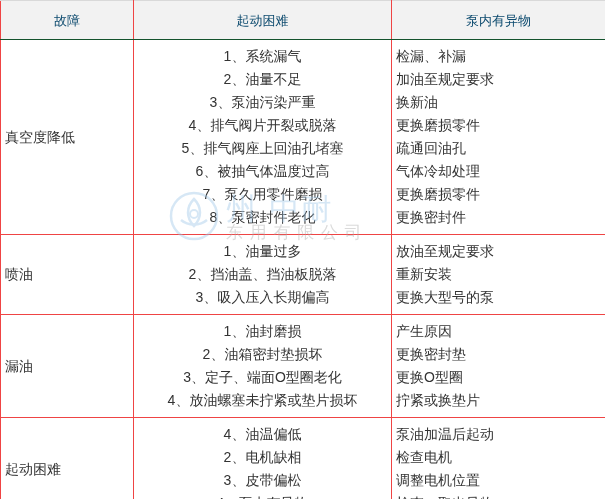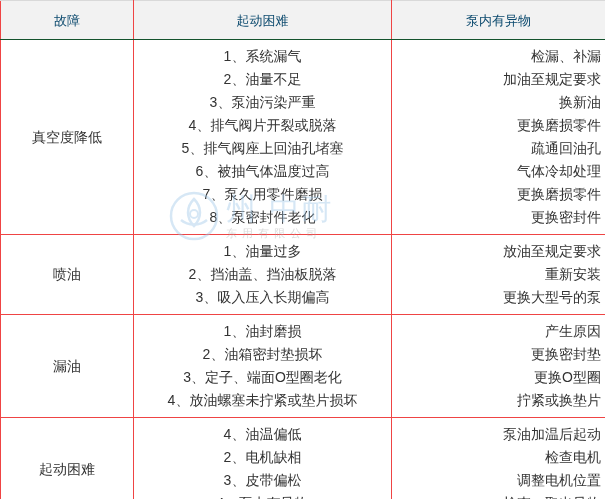--- a/index.html
+++ b/index.html
@@ -44,30 +44,30 @@
     padding: 4px;
     font-size: 13px;
     border-top: 1px solid #d9d9d9;
     border-bottom: 1px solid #14532d;
   }
   col.c1 { width: 133px; }
   col.c2 { width: 258px; }
   col.c3 { width: 214px; }
 
   td.fault-name {
-    text-align: center;
+    text-align: left;
     color: #333333;
   }
   td.cause-cell {
     text-align: center;
     padding-left: 6px;
     padding-right: 6px;
   }
   td.remedy-cell {
-    text-align: right;
+    text-align: left;
   }
   .line {
     display: block;
     white-space: nowrap;
   }
   .cause-cell .line {
     text-align: center;
   }
   
   .watermark {
@@ -96,21 +96,21 @@
     justify-content: flex-start;
   }
   .wm-main {
     font-size: 30px;
     color: #9fc7e8;
     letter-spacing: 2px;
     font-family: "DejaVu Sans", sans-serif;
     line-height: 32px;
   }
   .wm-sub {
-    font-size: 11px;
+    font-size: 17px;
     color: #a9a9a9;
     letter-spacing: 1px;
     line-height: 14px;
     margin-top: 1px;
   }
 </style>
 </head>
 <body>
 
 <div class="table-wrap">

